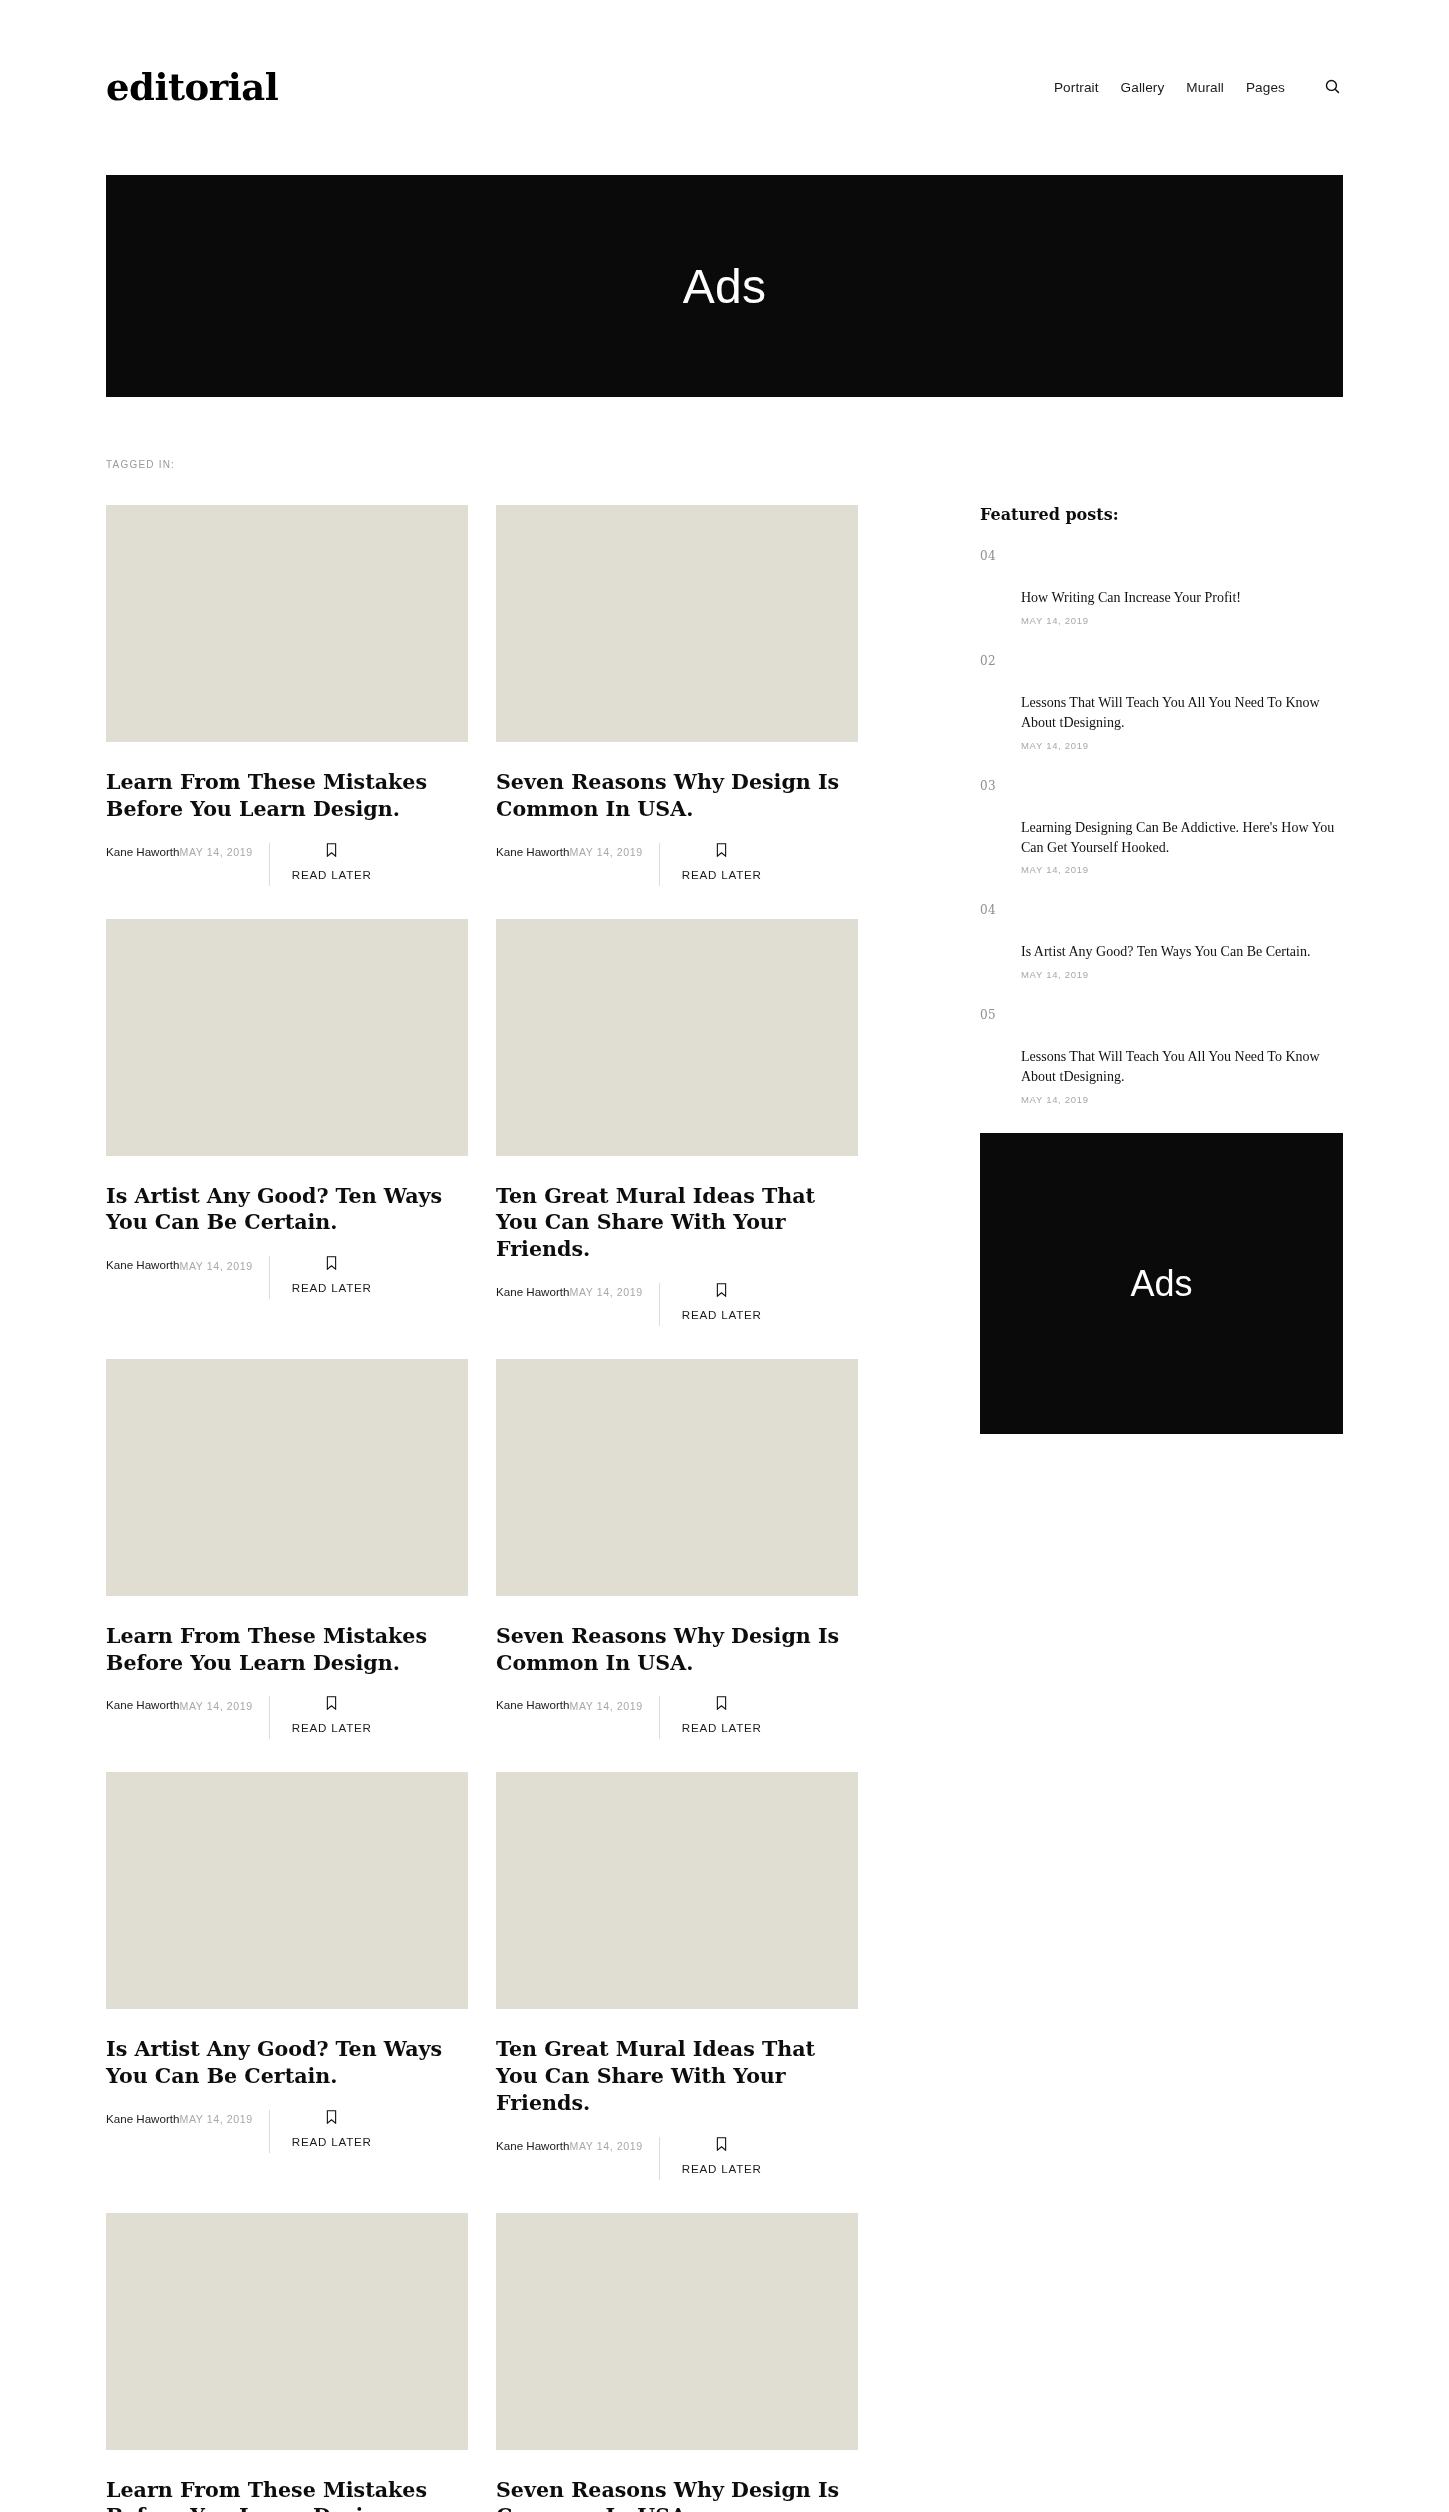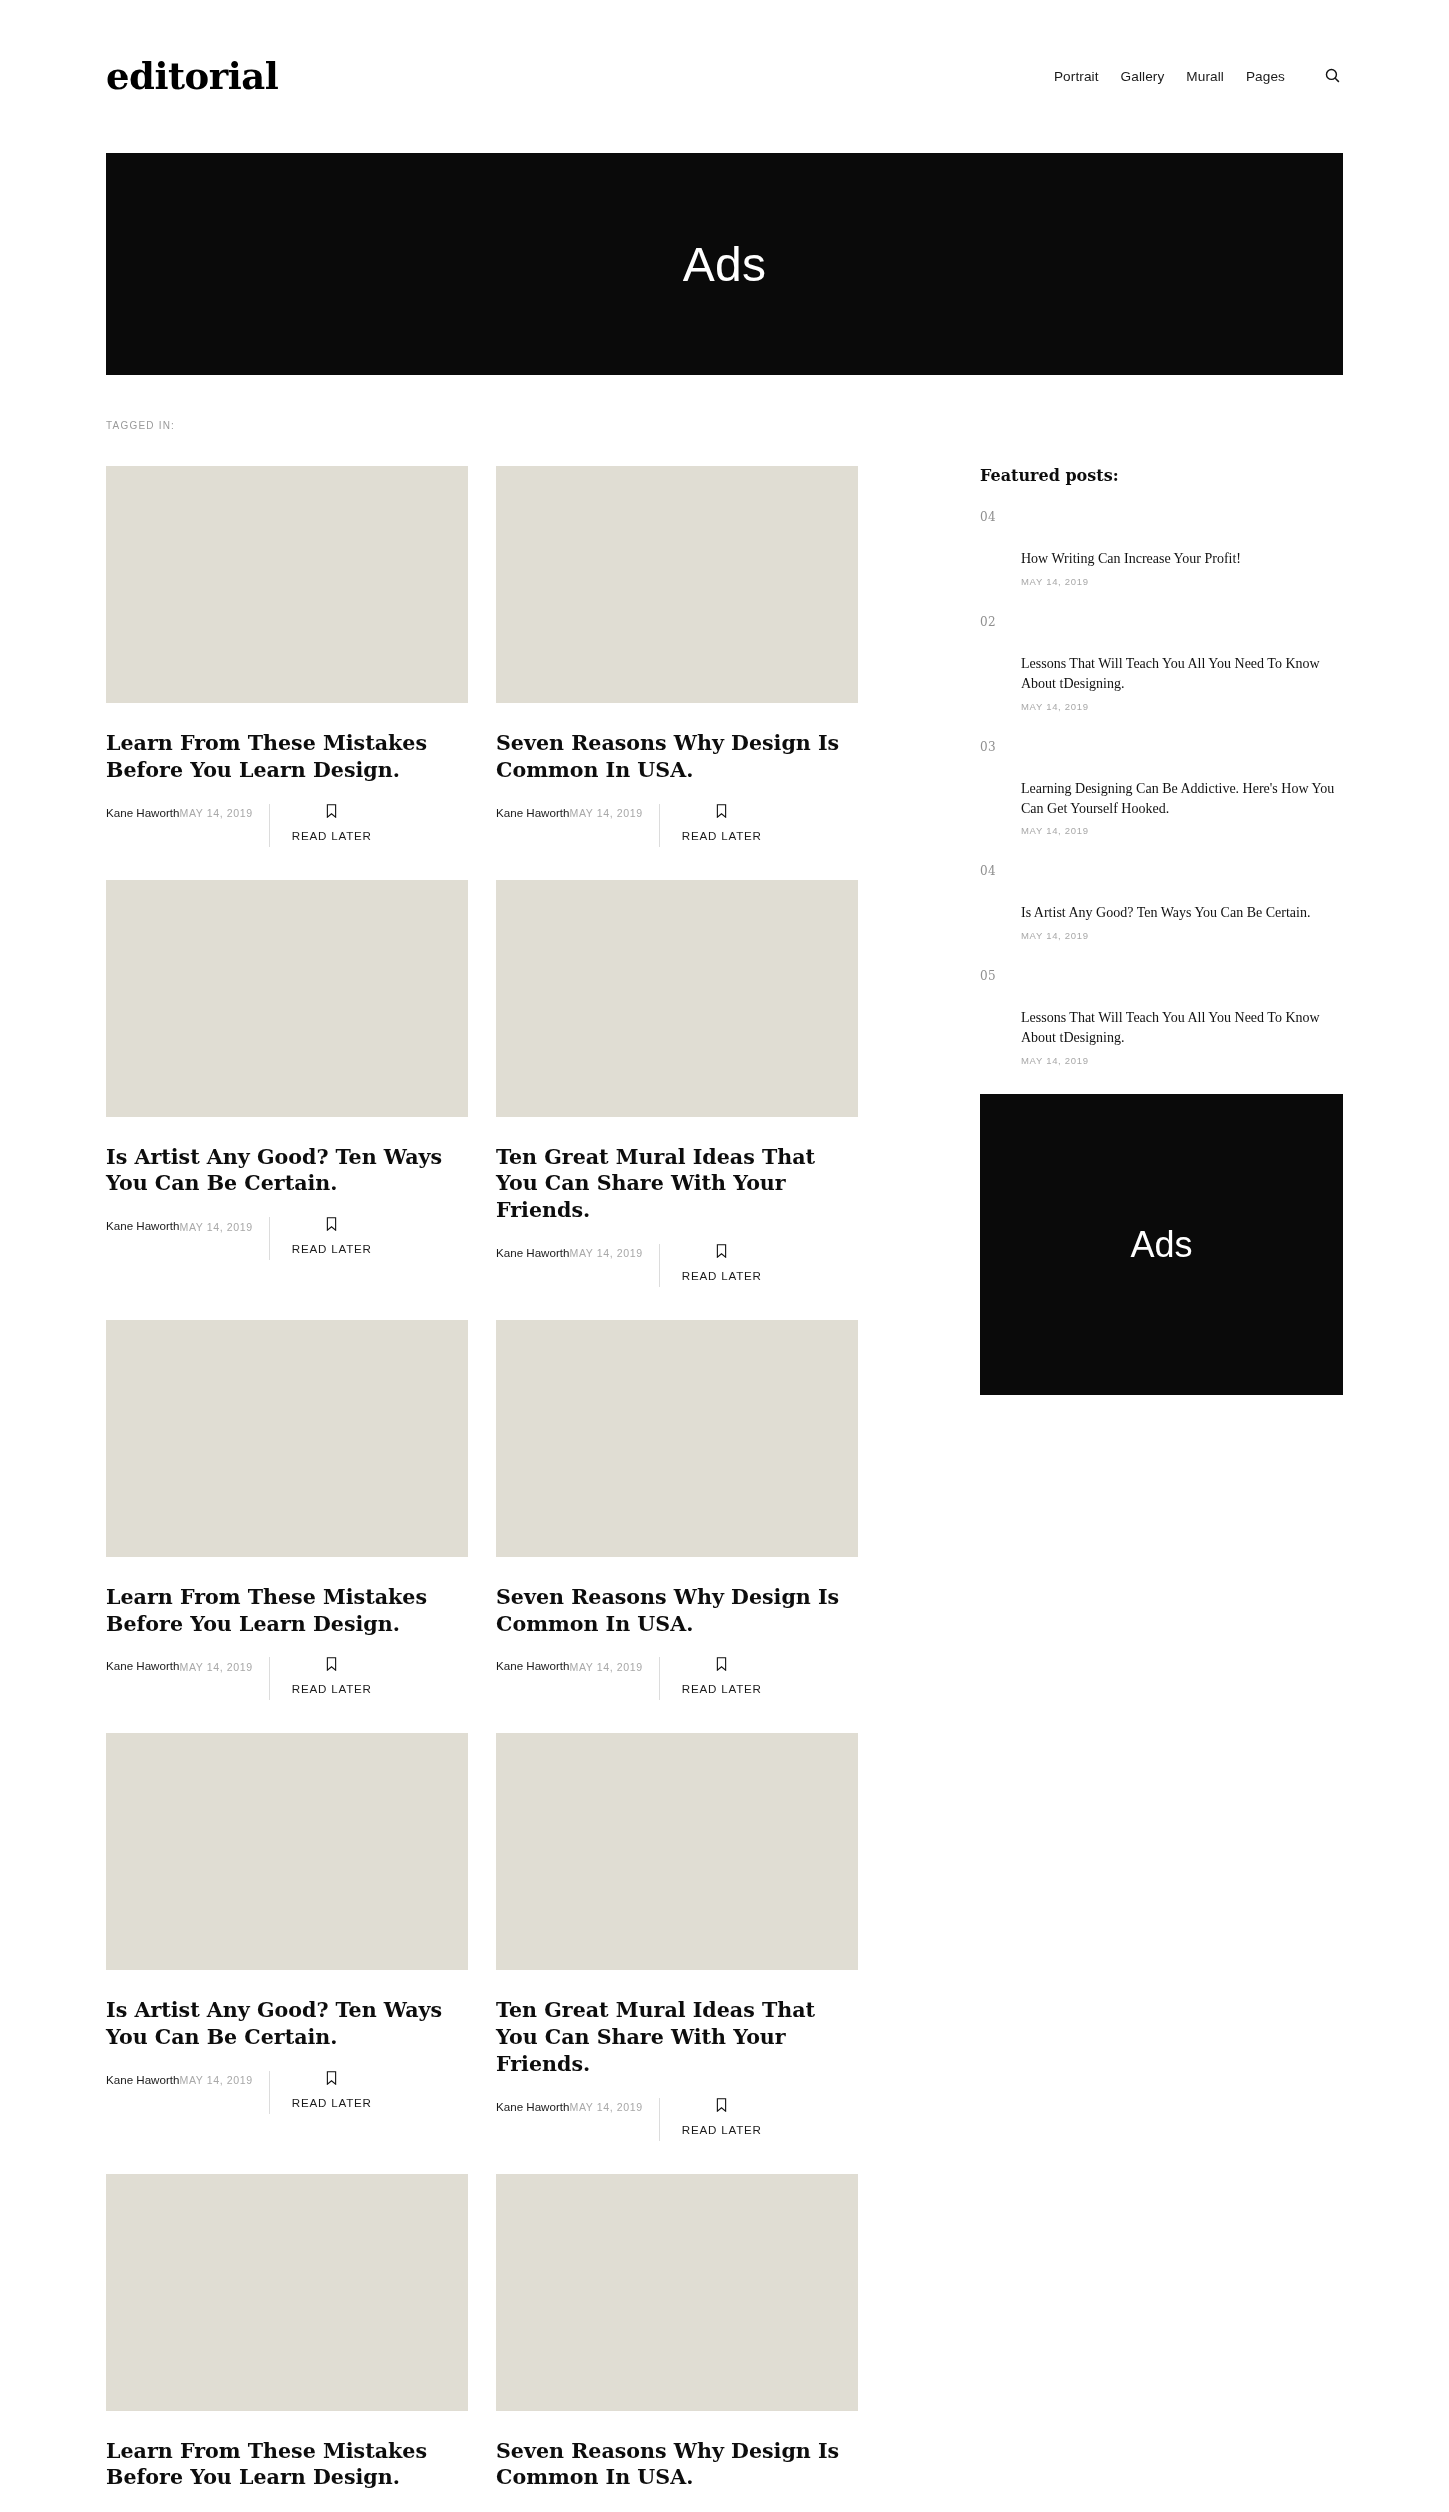--- a/index.html
+++ b/index.html
@@ -9,21 +9,21 @@
     font-family: "Liberation Sans", sans-serif;
     color: #111111;
   }
   body { position: relative; height: 3886px; overflow: hidden; }
 
   .page { width: 1449px; margin: 0 auto; position: relative; }
   .container { width: 1237px; margin: 0 auto; }
 
   
   .site-header {
-    height: 153px;
+    height: 175px;
     display: flex;
     align-items: center;
     justify-content: space-between;
   }
   .brand {
     font-family: "DejaVu Serif", serif;
     font-weight: 700;
     font-size: 37px;
     letter-spacing: -0.5px;
     line-height: 1;
@@ -51,21 +51,21 @@
   }
   .ads-banner .ads-text {
     color: #ffffff;
     font-size: 48px;
     font-weight: 400;
     letter-spacing: 0.3px;
   }
   .ads-top { height: 222px; }
 
   
-  .tag-header { padding-top: 45px; }
+  .tag-header { padding-top: 62px; }
   .tag-eyebrow {
     font-size: 10px;
     letter-spacing: 1.2px;
     color: #9a9a9a;
     text-transform: uppercase;
   }
   .tag-title {
     font-family: "DejaVu Serif", serif;
     font-weight: 700;
     font-size: 22px;

